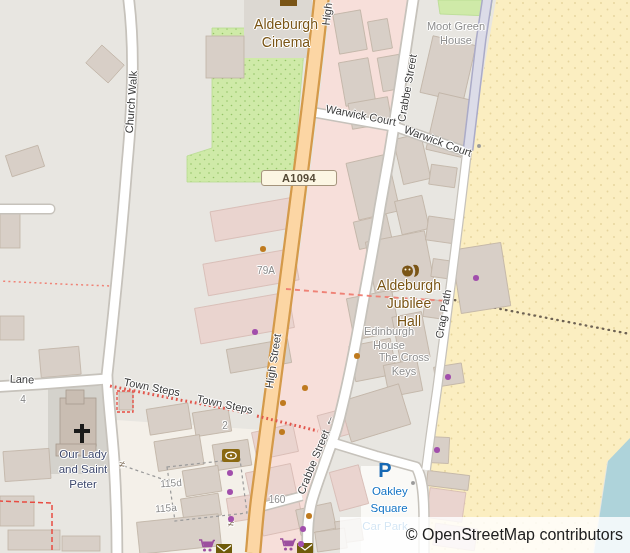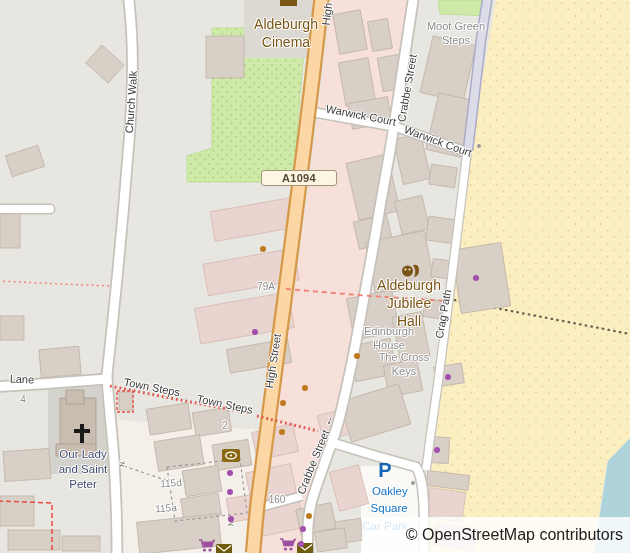--- a/index.html
+++ b/index.html
@@ -17,21 +17,21 @@
   .place_navy{font-size:11.5px;color:#3f4a6e;line-height:1.3;}
   .place_blue{font-size:11.5px;color:#1273c4;line-height:1.5;}
   .housenum{font-size:10px;color:#8b8b8b;}
   .parking{font-size:20px;font-weight:bold;color:#1668b4;text-shadow:none;}
   .gate{font-size:11px;color:#8a7a66;}
   .arrow{font-size:12px;color:#3b3b3b;}
   .dot{position:absolute;border-radius:50%;transform:translate(-50%,-50%);pointer-events:none;}
   #shield{position:absolute;left:299px;top:178px;transform:translate(-50%,-50%);
        padding:1px 20px;border:1.4px solid #a4947c;border-radius:3px;background:#fcf6e3;
        color:#554a36;font-size:11px;font-weight:bold;letter-spacing:.3px;}
-  #attr{position:absolute;right:0;bottom:0;width:268px;height:36px;
+  #attr{position:absolute;right:0;bottom:0;width:290px;height:36px;
        background:rgba(255,255,255,.82);text-align:right;}
   #attr span{display:inline-block;margin-right:7px;line-height:36px;font-size:16px;color:#202020;}
 </style>
 </head>
 <body>
 
 <div id="map">
 <svg width="630" height="553" viewBox="0 0 630 553">
   <defs>
     <pattern id="beachdots" width="13" height="13" patternUnits="userSpaceOnUse">
@@ -205,24 +205,24 @@
   </g>
 </svg>
 
 <div id="labels">
       <div class="lbl street" style="left: 327px; top: 14px; transform: translate(-50%, -50%) rotate(-83deg);">High</div>
       <div class="lbl street" style="left: 131px; top: 102px; transform: translate(-50%, -50%) rotate(-86deg);">Church Walk</div>
       <div class="lbl street" style="left: 407px; top: 88px; transform: translate(-50%, -50%) rotate(-80deg);">Crabbe Street</div>
       <div class="lbl street" style="left: 361px; top: 115px; transform: translate(-50%, -50%) rotate(11deg);">Warwick Court</div>
       <div class="lbl street" style="left: 438px; top: 141px; transform: translate(-50%, -50%) rotate(20deg);">Warwick Court</div>
       <div class="lbl place_grey" style="left: 456px; top: 34px; transform: translate(-50%, -50%) rotate(0deg);">Moot Green
-Steps</div>
+House</div>
       <div class="lbl place_brown" style="left: 286px; top: 33px; transform: translate(-50%, -50%) rotate(0deg);">Aldeburgh
 Cinema</div>
-      <div class="lbl housenum" style="left: 266px; top: 270px; transform: translate(-50%, -50%) rotate(0deg); margin-top: 16px;">79A</div>
+      <div class="lbl housenum" style="left: 266px; top: 270px; transform: translate(-50%, -50%) rotate(0deg);">79A</div>
       <div class="lbl street" style="left: 273px; top: 361px; transform: translate(-50%, -50%) rotate(-81deg);">High Street</div>
       <div class="lbl street" style="left: 443px; top: 314px; transform: translate(-50%, -50%) rotate(-80deg);">Crag Path</div>
       <div class="lbl place_brown" style="left: 409px; top: 303px; transform: translate(-50%, -50%) rotate(0deg);">Aldeburgh
 Jubilee
 Hall</div>
       <div class="lbl place_grey" style="left: 389px; top: 339px; transform: translate(-50%, -50%) rotate(0deg);">Edinburgh
 House</div>
       <div class="lbl place_grey" style="left: 404px; top: 365px; transform: translate(-50%, -50%) rotate(0deg);">The Cross
 Keys</div>
       <div class="lbl street" style="left: 22px; top: 379px; transform: translate(-50%, -50%) rotate(2deg);">Lane</div>

